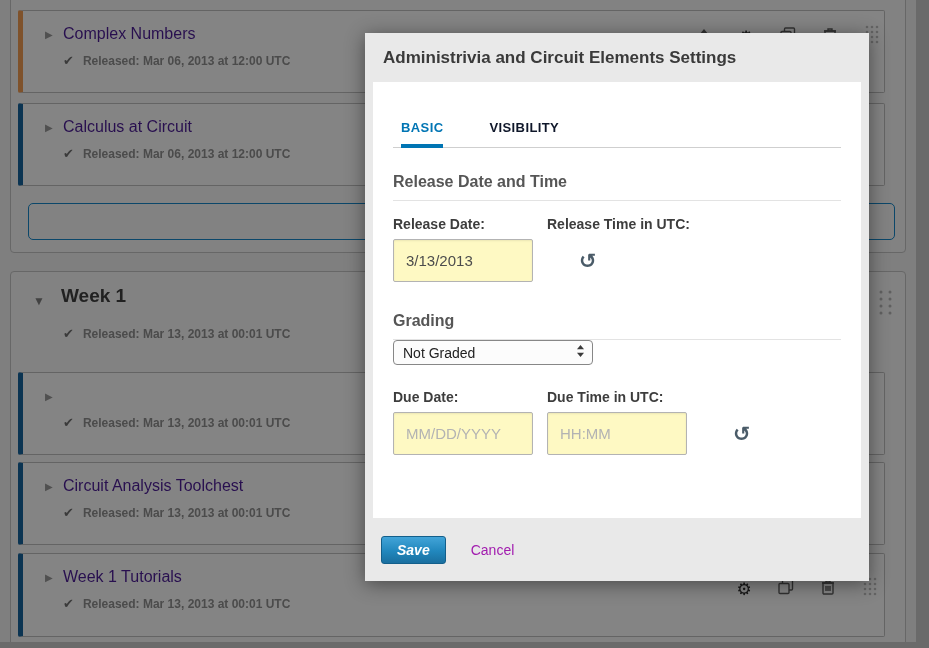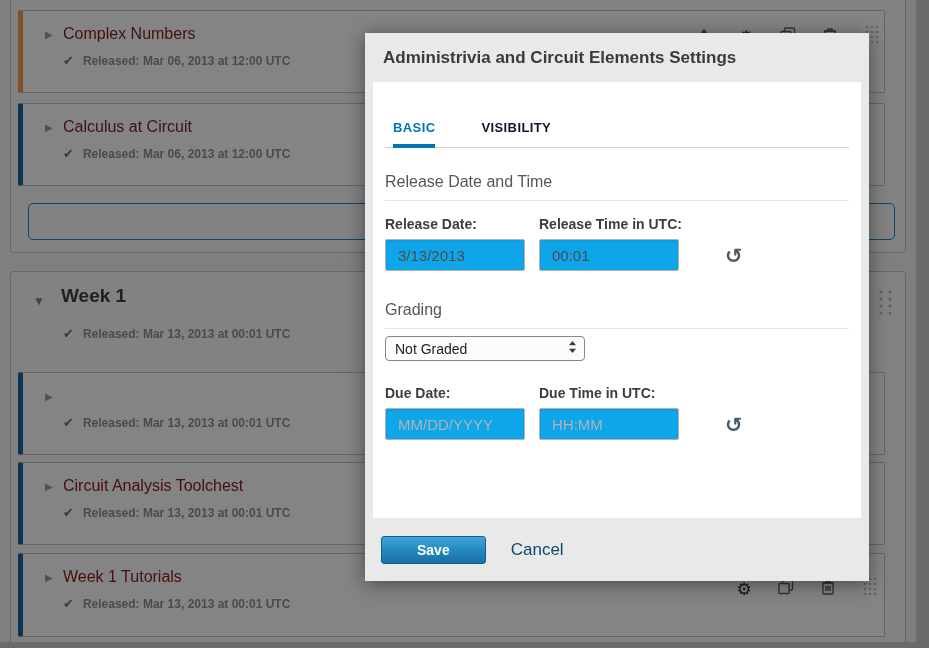--- a/index.html
+++ b/index.html
@@ -14,21 +14,21 @@
   #section-1 { top:-22px; height:275px; }
   #section-2 { top:271px; height:410px; }
 
   .subcard { position:absolute; left:18px; width:867px; height:83px;
              background:#fafafa; border:1px solid #bdbdbd; border-left-width:5px;
              border-radius:2px; }
   .accent-orange { border-left-color:#f09b52; }
   .accent-blue   { border-left-color:#15629c; }
 
   .tri { position:absolute; left:22px; top:18px; font-size:10px; color:#979797; cursor:pointer; }
-  .subtitle { position:absolute; left:40px; top:14px; font-size:16px; color:#7f1d1d; cursor:pointer; }
+  .subtitle { position:absolute; left:40px; top:14px; font-size:16px; color:#4c1d95; cursor:pointer; }
   .released { position:absolute; left:40px; top:42px; font-size:12px; font-weight:bold;
               color:#8e8e8e; display:flex; align-items:center; gap:9px; }
   .released .check { font-size:13px; color:#6f6f6f; }
 
   .sec-head-tri { position:absolute; left:22px; top:22px; font-size:12px; color:#7d7d7d; cursor:pointer; }
   .sec-title { position:absolute; left:50px; top:13px; font-size:19px; font-weight:bold; color:#3f3f3f; }
   .sec-released { position:absolute; left:52px; top:54px; font-size:12px; font-weight:bold;
                   color:#8e8e8e; display:flex; align-items:center; gap:9px; }
   .sec-released .check { font-size:13px; color:#6f6f6f; }
 
@@ -44,54 +44,54 @@
   
   .overlay { position:absolute; inset:0; background:rgba(0,0,0,0.47); z-index:10; }
 
   
   .modal { position:absolute; left:365px; top:33px; width:504px; height:548px;
            background:#e9e9e9; border-radius:0; z-index:20;
            box-shadow:0 3px 18px rgba(0,0,0,0.45); }
   .m-header { height:49px; display:flex; align-items:center; padding:0 18px;
               font-size:17px; font-weight:600; color:#3a3a3a; }
   .m-body { position:absolute; left:8px; right:8px; top:49px; bottom:63px;
-            background:#ffffff; padding:0 12px; }
+            background:#ffffff; padding:0 20px; }
 
   .tabs { margin-top:38px; display:flex; gap:46px; border-bottom:1px solid #cfcfcf; padding-left:8px; }
   .tab { font-size:13px; font-weight:600; letter-spacing:0.4px; padding-bottom:9px;
          color:#0f172a; cursor:pointer; margin-bottom:-1px; }
   .tab.active { color:#0075b4; border-bottom:4px solid #0075b4; }
 
-  .group-h { margin-top:25px; font-size:16px; font-weight:400; color:#565656;
+  .group-h { margin-top:25px; font-size:16px; font-weight:700; color:#565656;
              padding-bottom:9px; border-bottom:1px solid #e3e3e3; }
   .lblrow { margin-top:15px; display:flex; }
   .lblrow .lbl1 { width:154px; }
   .lbl { font-size:14px; font-weight:bold; color:#3d3d3d; }
   .fieldrow { margin-top:7px; display:flex; align-items:center; }
-  .txt { width:140px; height:32px; border:1px solid #b3b3b3; border-radius:2px;
-         background:#0ea5e9; box-shadow:inset 0 1px 2px rgba(0,0,0,0.08);
+  .txt { width:140px; height:43px; border:1px solid #b3b3b3; border-radius:2px;
+         background:#fef9c3; box-shadow:inset 0 1px 2px rgba(0,0,0,0.08);
          font-size:15px; color:#4c4c4c; padding:0 12px;
          font-family:"Liberation Sans","DejaVu Sans",sans-serif; }
   .txt + .txt { margin-left:14px; }
   .txt::placeholder { color:#b3b3b3; opacity:1; }
   .reset { margin-left:46px; font-size:21px; font-weight:bold; color:#4a5b68;
            cursor:pointer; line-height:1; }
 
-  .selectbox { margin-top:7px; width:200px; height:25px; border:1px solid #878787;
+  .selectbox { width:200px; height:25px; border:1px solid #878787;
                border-radius:4px; background:#fcfcfc; display:flex; align-items:center;
                justify-content:space-between; padding:0 7px 0 9px; font-size:14px;
                color:#222; cursor:pointer; }
 
   .m-footer { position:absolute; left:8px; right:8px; bottom:0; height:63px;
               display:flex; align-items:center; padding-left:8px; }
-  .save-btn { padding:0 35px; height:28px; border-radius:3px; cursor:pointer;
+  .save-btn { padding:0 15px; height:28px; border-radius:3px; cursor:pointer;
               border:1px solid #135f8b; color:#fff; font-size:14px; font-weight:bold;
               background:linear-gradient(180deg,#42a4d8 0%,#2187bd 55%,#1a6f9f 100%);
-              font-family:"Liberation Sans","DejaVu Sans",sans-serif; }
-  .cancel-link { margin-left:25px; font-size:17px; color:#0c4a6e; cursor:pointer; }
+              font-family:"Liberation Sans","DejaVu Sans",sans-serif;font-style:italic; }
+  .cancel-link { margin-left:25px; font-size:14px; color:#a21caf; cursor:pointer; }
 </style>
 </head>
 <body>
 
 <div class="wrapper">
 
   <div class="section-card" id="section-1"></div>
 
   <div class="subcard accent-orange" style="top:10px">
     <span class="tri">▶</span>
@@ -241,21 +241,20 @@
     </div>
 
     <div class="group-h">Release Date and Time</div>
 
     <div class="lblrow">
       <span class="lbl lbl1">Release Date:</span>
       <span class="lbl">Release Time in UTC:</span>
     </div>
     <div class="fieldrow">
       <input class="txt" type="text" value="3/13/2013" style="">
-      <input class="txt" type="text" value="00:01" style="">
       <span class="reset">↺</span>
     </div>
 
     <div class="group-h" style="margin-top:30px">Grading</div>
 
     <div class="selectbox">
       <span>Not Graded</span>
       <span>
         <svg width="9" height="14" viewBox="0 0 9 14" fill="#3a3a3a">
             <path d="M4.5 1 L8 5.3 H1 Z"></path>

